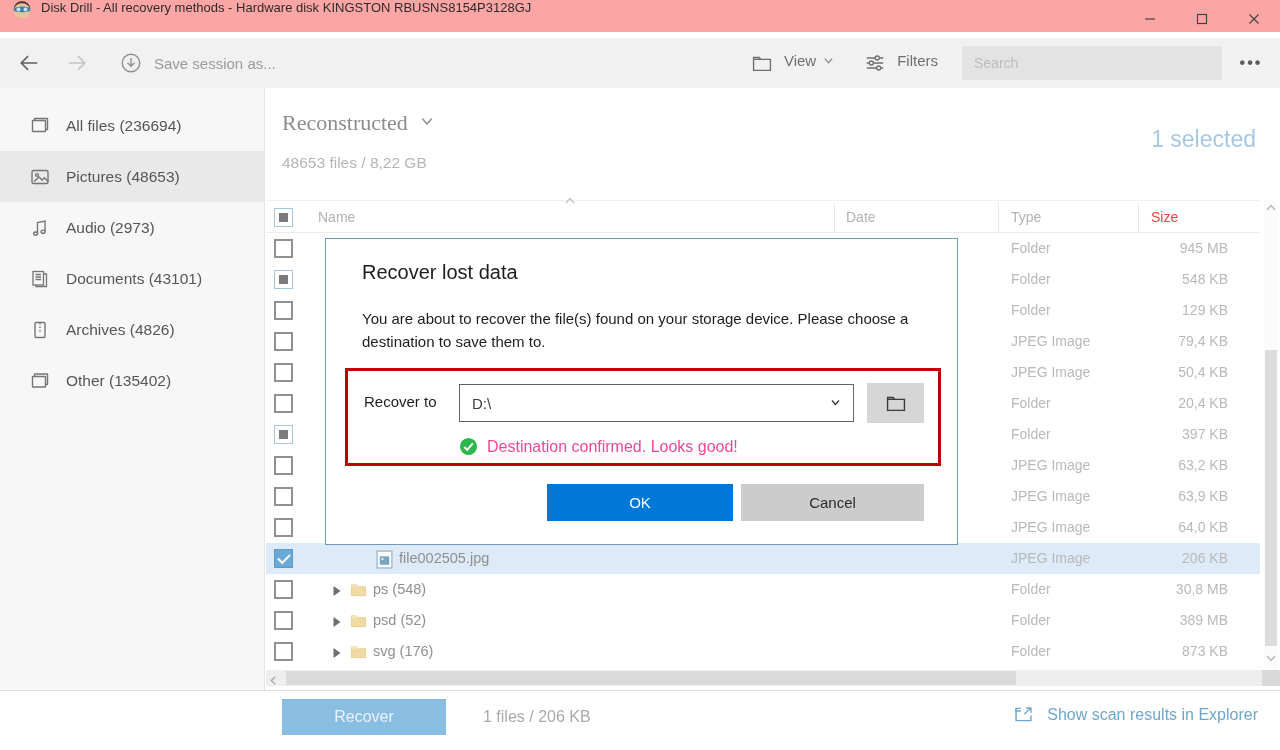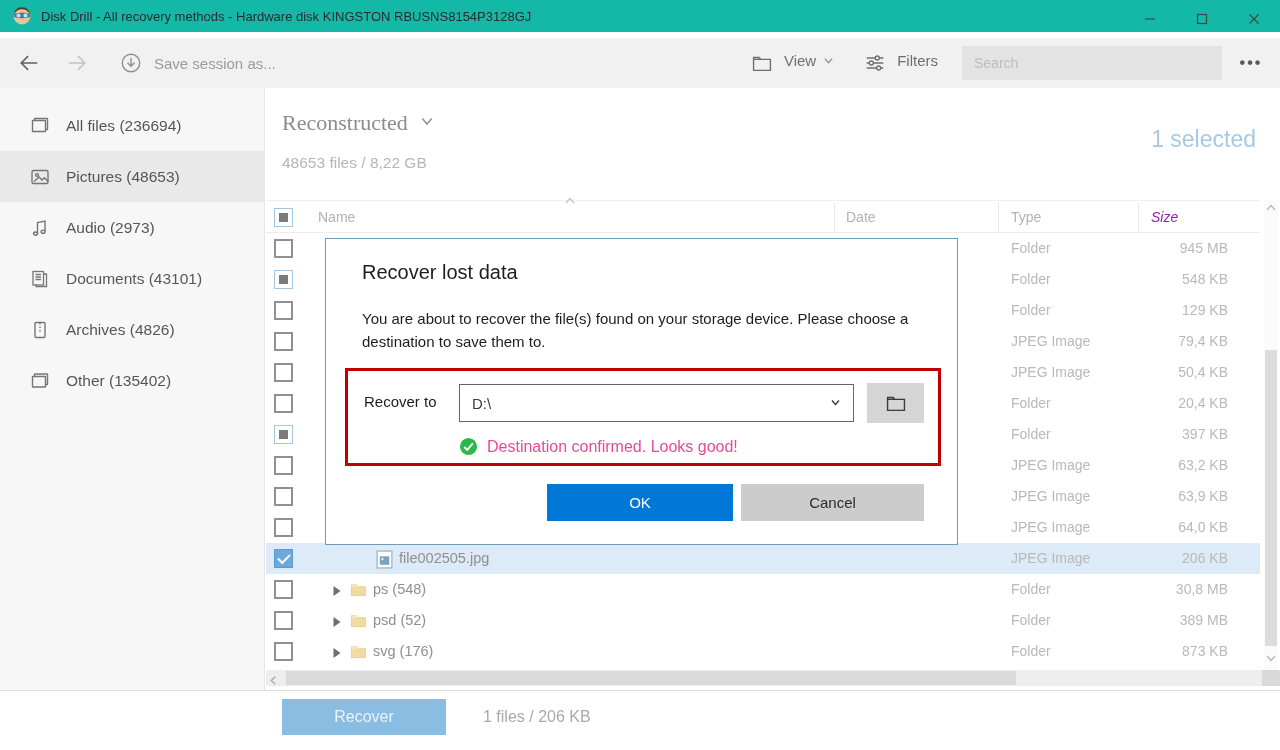--- a/index.html
+++ b/index.html
@@ -1,22 +1,22 @@
 <!DOCTYPE html>
 <html><head>
 <meta charset="utf-8">
 <style>
   * { margin:0; padding:0; box-sizing:border-box; }
   html,body { width:1280px; height:750px; overflow:hidden; background:#fff;
     font-family:"Liberation Sans","DejaVu Sans",sans-serif; }
   .app { position:relative; width:1280px; height:750px; background:#fff; overflow:hidden; }
 
   
-  .titlebar { position:absolute; left:0; top:0; width:1280px; height:32px; background:#14b8a6;
-    display:flex; align-items:center; }
+  .titlebar { position:absolute; left:0; top:0; width:1280px; height:32px; background:#fca5a5;
+    display:flex; align-items:flex-start; }
   .titlebar .logo { width:20px; height:20px; margin-left:12px; display:inline-flex; }
   .titlebar .title { margin-left:9px; font-size:13px; color:#2b2b2b; }
   .win-controls { position:absolute; right:0; top:0; height:38px; display:flex; }
   .win-btn { width:52px; height:38px; display:flex; align-items:center; justify-content:center;
     color:#444; font-size:15px; cursor:default; }
   .win-btn svg { width:12px; height:12px; stroke:#444; stroke-width:1.2; fill:none; }
 
   
   .toolbar { position:absolute; left:0; top:38px; width:1280px; height:50px; background:#f1f1f1;
     display:flex; align-items:center; }
@@ -59,21 +59,21 @@
 
   
   .thead { position:absolute; left:0; top:112px; width:994px; height:33px;
     border-top:1px solid #f0f0f0; border-bottom:1px solid #ececec; }
   .thead .cb { position:absolute; left:8px; top:7px; }
   .th-name { position:absolute; left:52px; top:8px; font-size:14px; color:#b2b2b2; }
   .th-sort { position:absolute; left:298px; top:-8px; color:#c4c4c4; }
   .th-sort svg { width:12px; height:12px; }
   .th-date { position:absolute; left:580px; top:8px; font-size:14px; color:#b2b2b2; }
   .th-type { position:absolute; left:745px; top:8px; font-size:14px; color:#b2b2b2; }
-  .th-size { position:absolute; left:885px; top:8px; font-size:14px; color:#a21caf;font-style:italic; }
+  .th-size { position:absolute; left:885px; top:8px; font-size:14px; color:#ef4444; }
   .col-div { position:absolute; top:2px; height:29px; width:1px; background:#e7e7e7; }
 
   
   .rows { position:absolute; left:0; top:145px; width:994px; }
   .row { position:relative; height:31px; }
   .row.selected { background:#ddeaf8; }
   .row .cb { position:absolute; left:8px; top:6px; }
   .row .expander { position:absolute; left:66px; top:9px; color:#6f6f6f; }
   .row .expander svg { width:10px; height:12px; }
   .row .ficon { position:absolute; top:6px; display:inline-flex; }
@@ -435,20 +435,30 @@
             <path d="M8 2 L3.5 6 L8 10"></path>
           </svg></span>
       <span class="thumb"></span>
     </div>
     <div class="scroll-corner"></div>
   </div>
 
   <div class="footer">
     <button class="recover-btn">Recover</button>
     <span class="files-summary">1 files / 206 KB</span>
+    <div class="explorer-link">
+      <span style="display:inline-flex">
+          <svg viewBox="0 0 24 24" fill="none" stroke="currentColor" stroke-width="1.6">
+            <path d="M9 5 H3.5 V19 H20.5 V13"></path>
+            <path d="M3.5 5 V8 H9"></path>
+            <path d="M13 11.5 L20.5 4.5 M15 4.5 H20.5 V10"></path>
+          </svg>
+        </span>
+      <span class="lbl">Show scan results in Explorer</span>
+    </div>
   </div>
 
   <div class="dialog">
     <div class="dlg-title">Recover lost data</div>
     <div class="dlg-msg">You are about to recover the file(s) found on your storage device. Please choose a destination to save them to.</div>
     <div class="dlg-recover-label">Recover to</div>
     <div class="dlg-select">
       <span class="val">D:\</span>
       <span class="chev"><svg viewBox="0 0 14 14" width="14" height="14" fill="none" stroke="currentColor" stroke-width="1.6">
             <path d="M2.5 4.5 L7 9.5 L11.5 4.5"></path>

